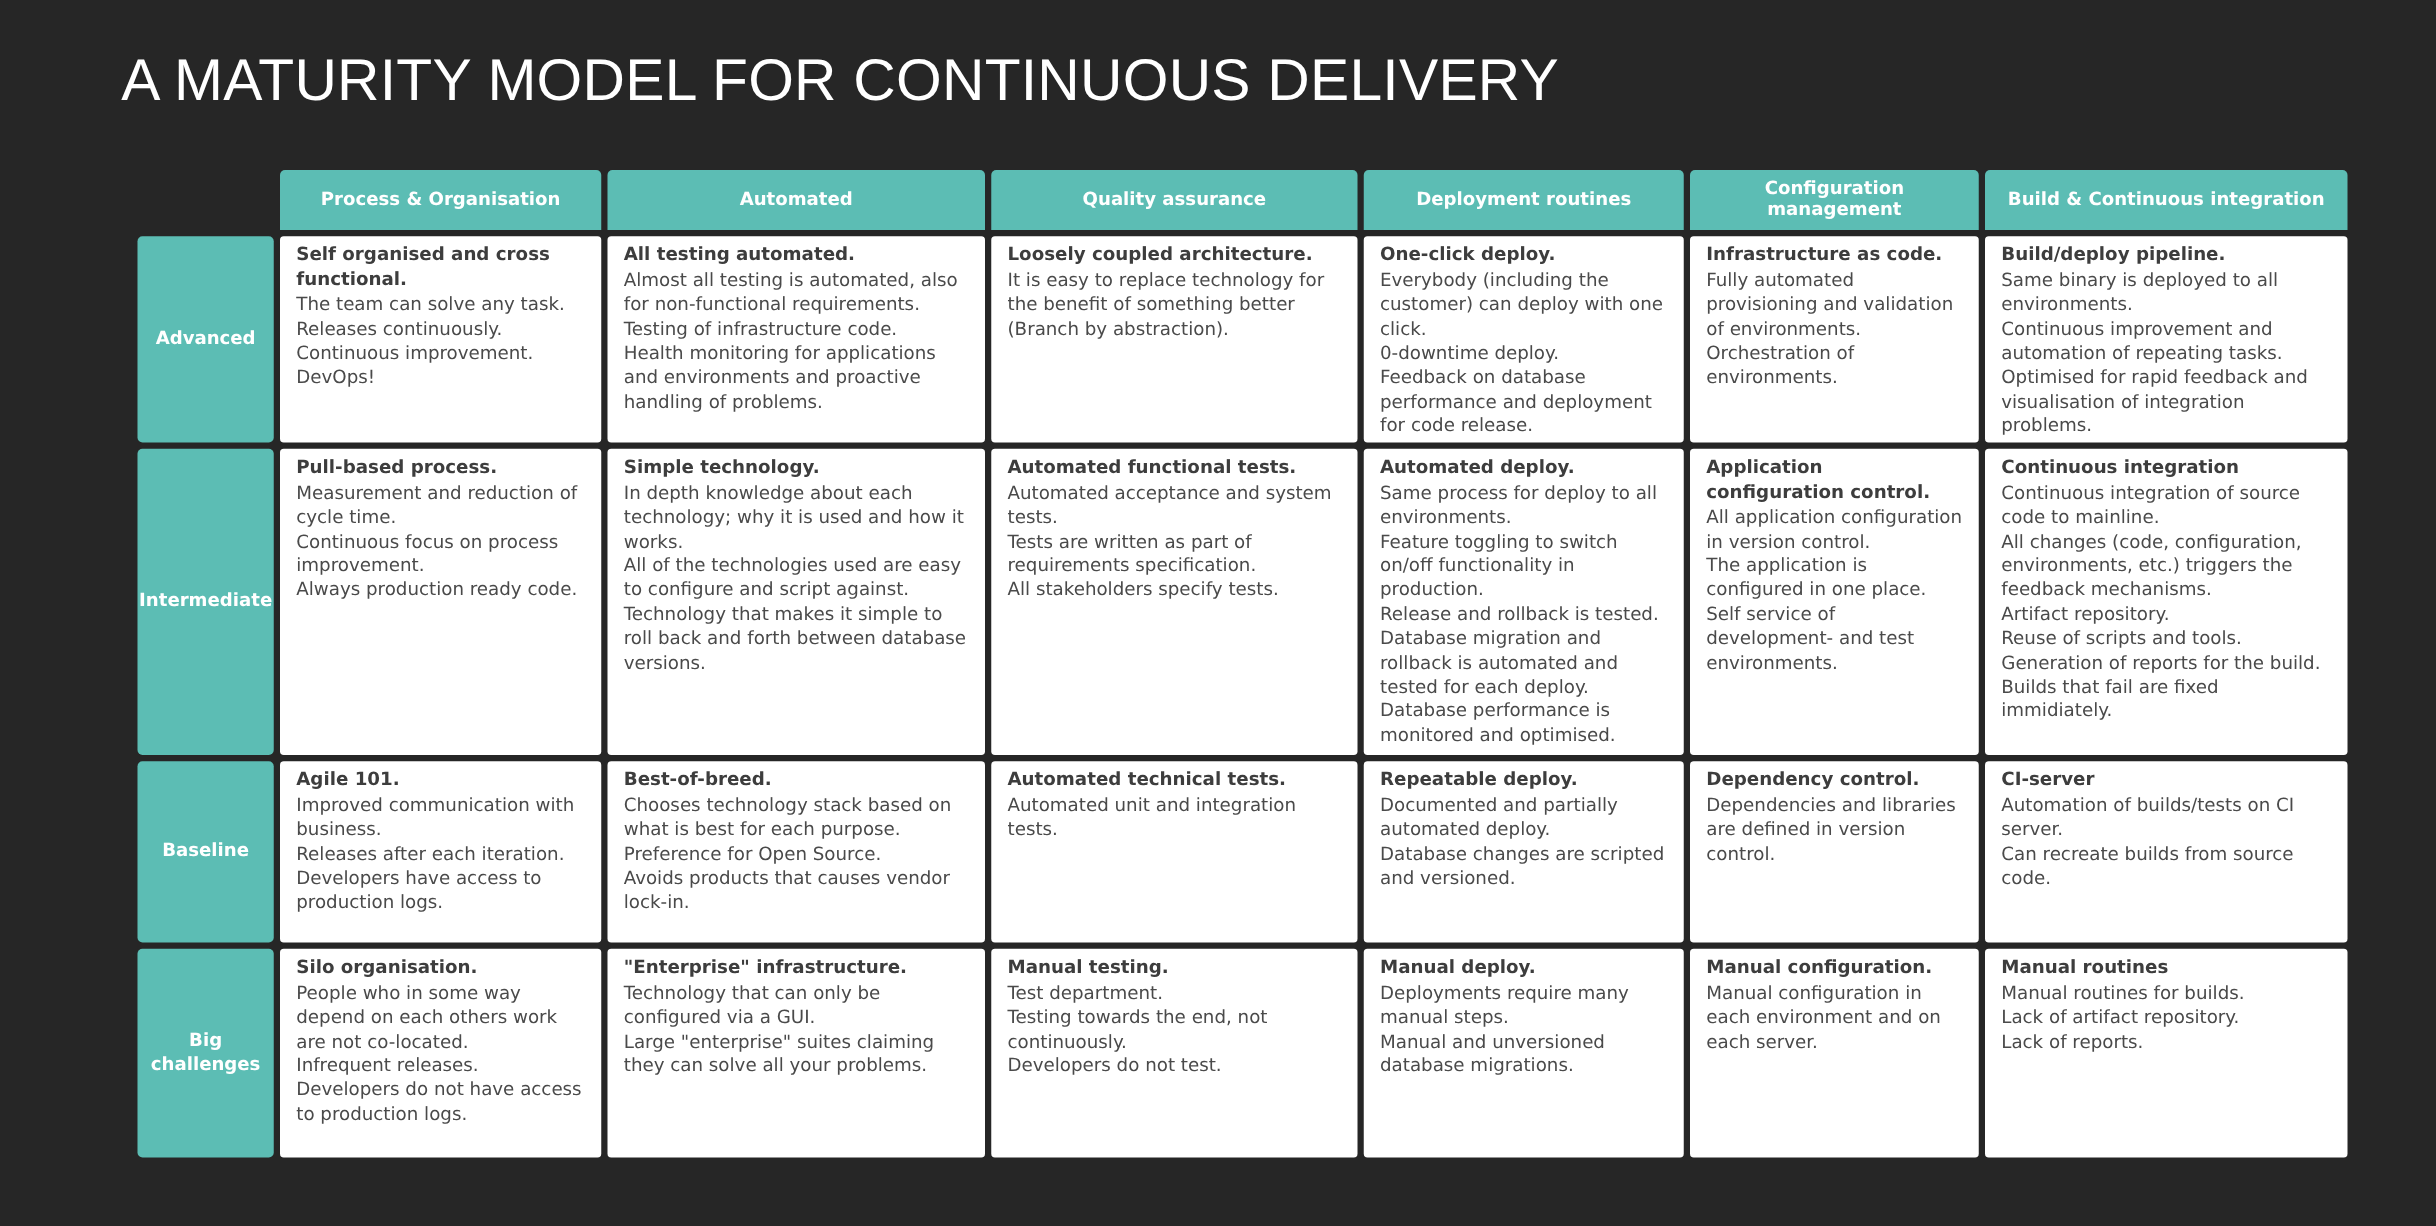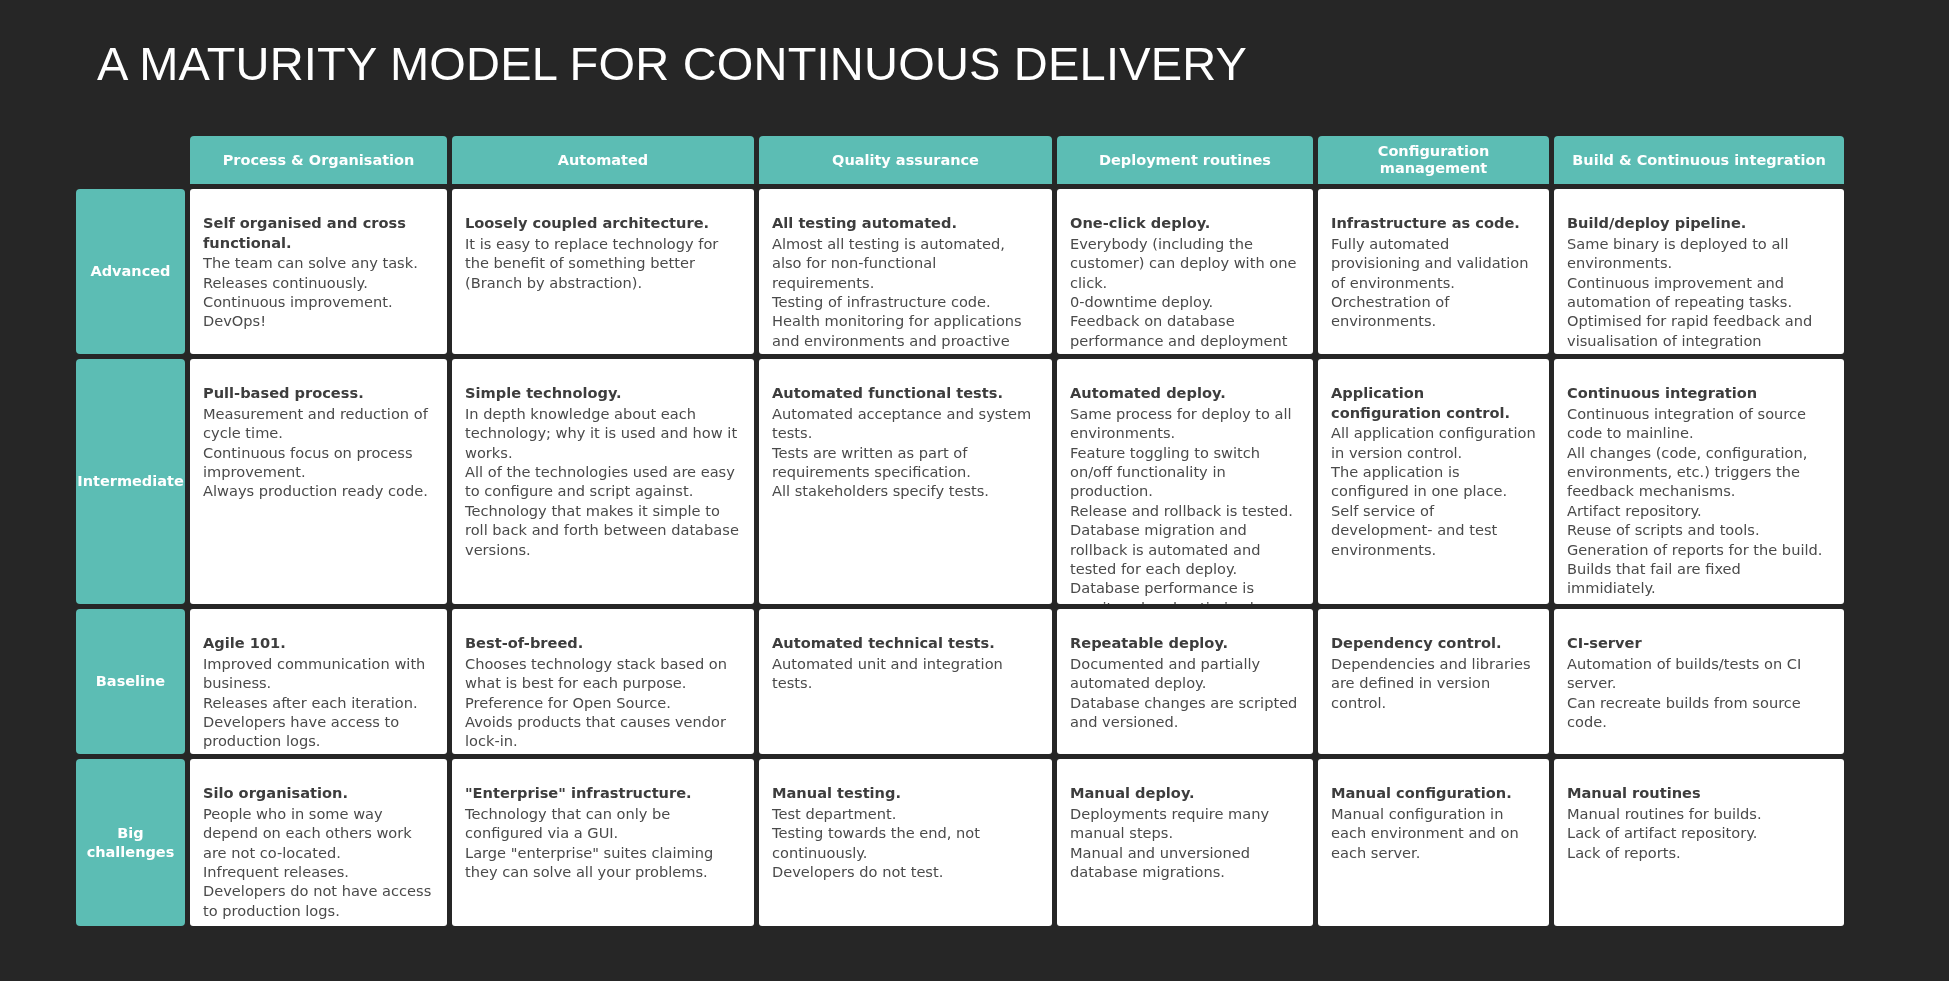--- a/index.html
+++ b/index.html
@@ -25,21 +25,21 @@
     font-family: "Liberation Sans", sans-serif;
     font-size: 47px;
     font-weight: 400;
     letter-spacing: 0.2px;
     padding: 36px 0 0 97px;
     line-height: 1.2;
     white-space: nowrap;
   }
 
   .matrix {
-    margin: 44px 0 0 76px;
+    margin: 44px 0 0 110px;
     width: 1748px;
     display: grid;
     grid-template-columns: 109px 257px 302px 293px 256px 231px 290px;
     grid-template-rows: 48px 165px 245px 145px 167px;
     column-gap: 5px;
     row-gap: 5px;
   }
 
   .hdr-corner { background: transparent; }
 
@@ -69,21 +69,21 @@
     align-items: center;
     justify-content: center;
     text-align: center;
     padding: 14px 8px;
     line-height: 1.3;
   }
 
   .cell {
     background: #ffffff;
     border-radius: 3px;
-    padding: 24px 13px 10px 13px;
+    padding: 5px 13px 10px 13px;
     overflow: hidden;
   }
 
   .cell-title {
     color: #3d3d3d;
     font-family: "DejaVu Sans", sans-serif;
     font-size: 14.6px;
     font-weight: 700;
     line-height: 1.33;
     margin-bottom: 1px;
@@ -115,28 +115,28 @@
       <div class="col-header">Build &amp; Continuous integration</div>
       <div class="row-header">Advanced</div>
       <div class="cell">
         <div class="cell-title">Self organised and cross functional.</div>
         <div class="cell-line">The team can solve any task.</div>
         <div class="cell-line">Releases continuously.</div>
         <div class="cell-line">Continuous improvement.</div>
         <div class="cell-line">DevOps!</div>
       </div>
       <div class="cell">
-        <div class="cell-title">Loosely coupled architecture.</div>
-        <div class="cell-line">It is easy to replace technology for the benefit of something better (Branch by abstraction).</div>
-      </div>
-      <div class="cell">
         <div class="cell-title">All testing automated.</div>
         <div class="cell-line">Almost all testing is automated, also for non-functional requirements.</div>
         <div class="cell-line">Testing of infrastructure code.</div>
         <div class="cell-line">Health monitoring for applications and environments and proactive handling of problems.</div>
+      </div>
+      <div class="cell">
+        <div class="cell-title">Loosely coupled architecture.</div>
+        <div class="cell-line">It is easy to replace technology for the benefit of something better (Branch by abstraction).</div>
       </div>
       <div class="cell">
         <div class="cell-title">One-click deploy.</div>
         <div class="cell-line">Everybody (including the customer) can deploy with one click.</div>
         <div class="cell-line">0-downtime deploy.</div>
         <div class="cell-line">Feedback on database performance and deployment for code release.</div>
       </div>
       <div class="cell">
         <div class="cell-title">Infrastructure as code.</div>
         <div class="cell-line">Fully automated provisioning and validation of environments.</div>

